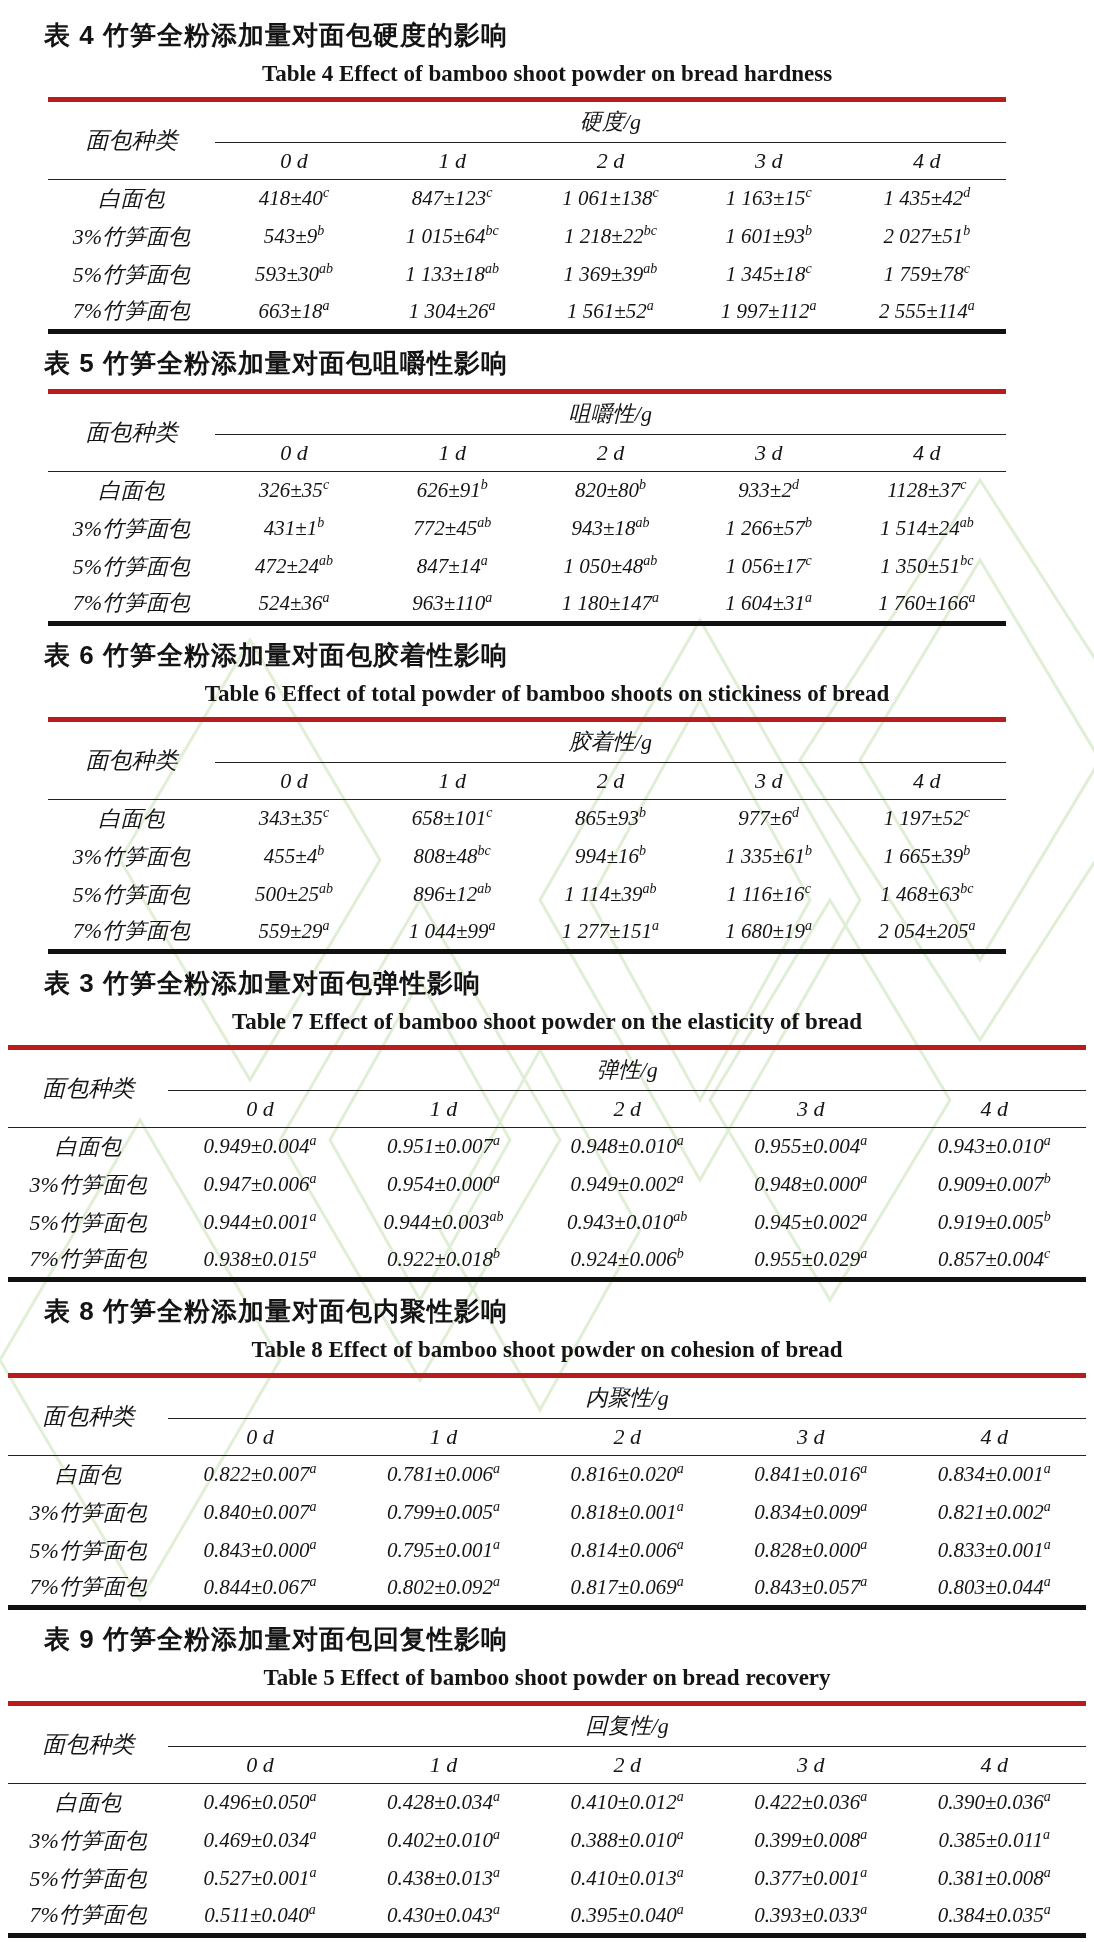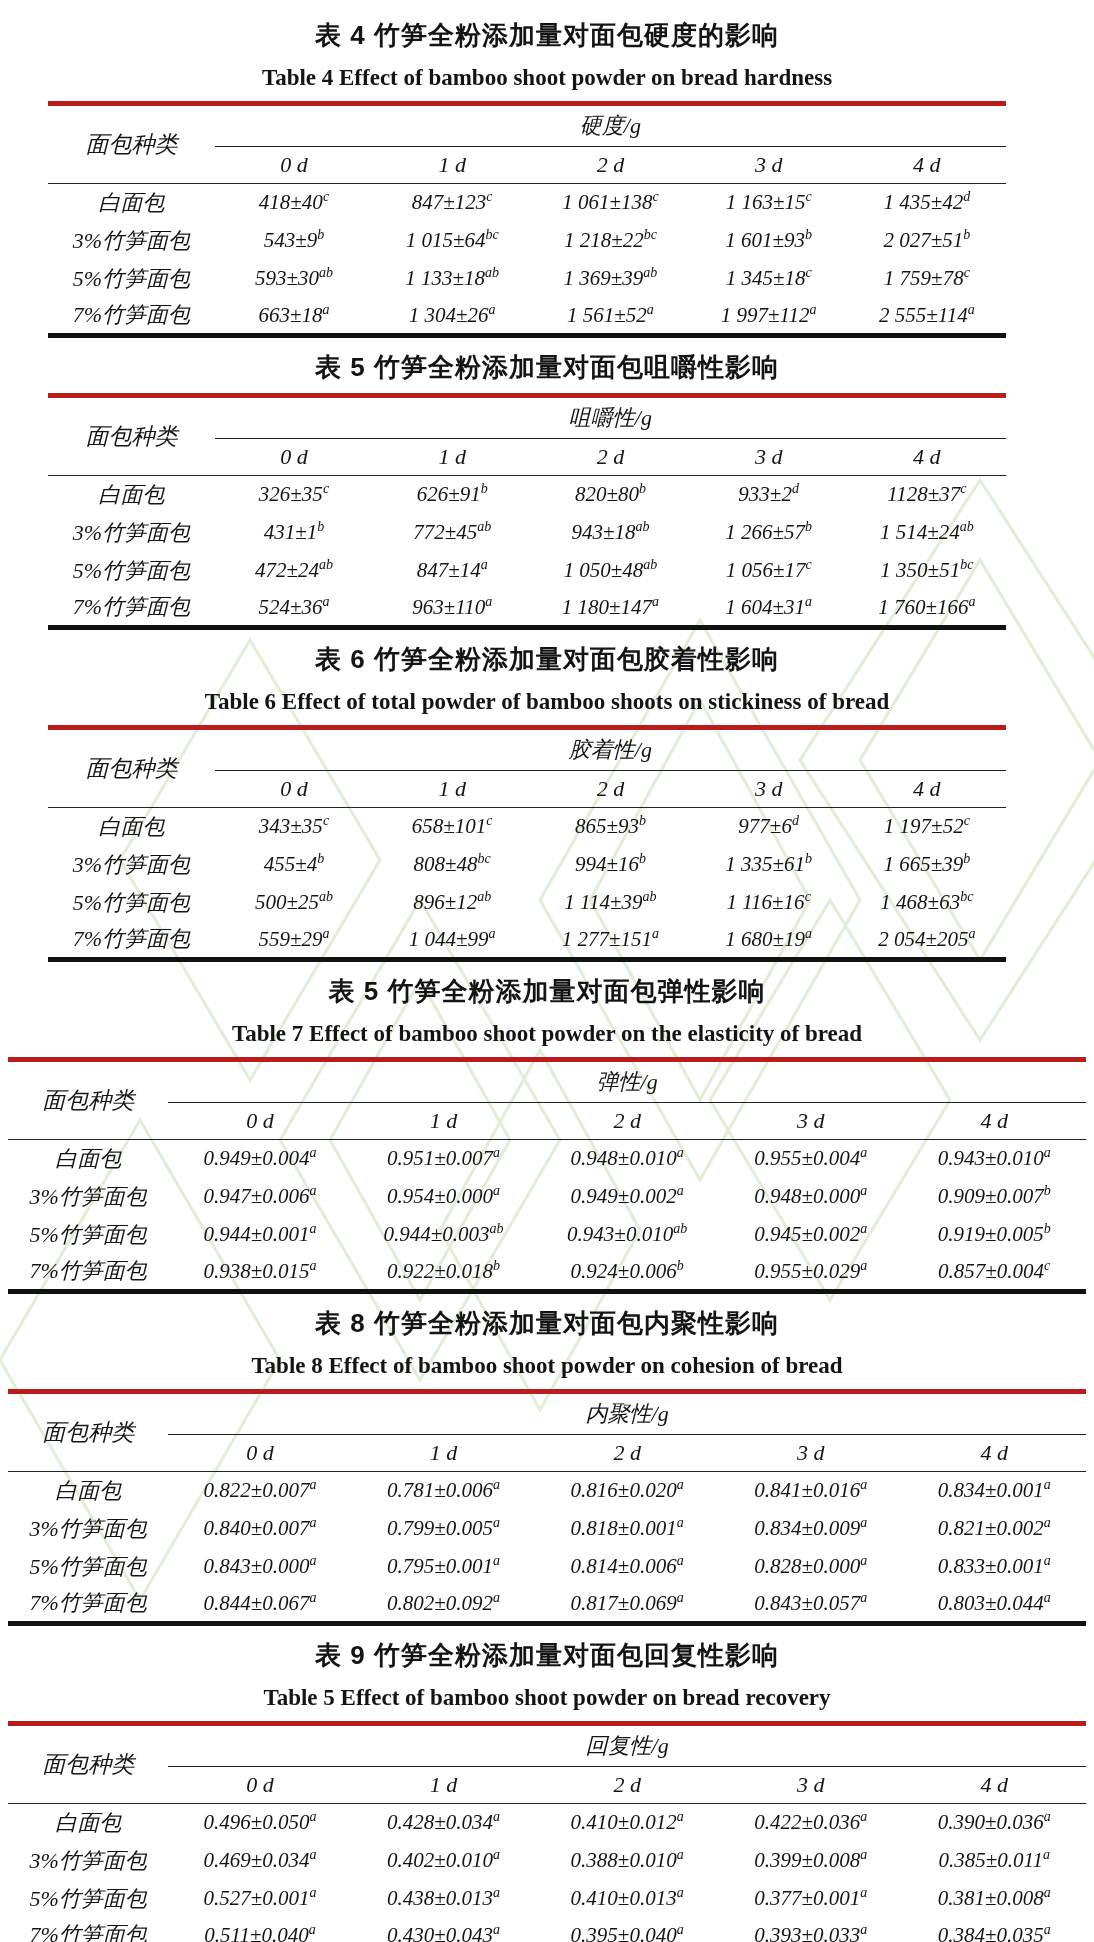--- a/index.html
+++ b/index.html
@@ -4,25 +4,25 @@
 <style>
   html,body{margin:0;padding:0;background:#ffffff;}
   body{
     width:1094px;height:1942px;overflow:hidden;position:relative;
     font-family:"Liberation Serif","DejaVu Serif",serif;color:#141414;
   }
   #watermark{position:absolute;top:0;left:0;z-index:0;pointer-events:none;}
   main{position:relative;z-index:1;padding-top:6px;}
   .table-block{margin:0;}
   .title-zh{
-    text-align:center;font-family:"Liberation Sans","DejaVu Sans",sans-serif;
-    font-weight:700;font-size:26px;margin:12px 0 8px;letter-spacing:1px;
+    font-family:"Liberation Sans","DejaVu Sans",sans-serif;
+    font-weight:700;font-size:26px;margin:12px 0 8px;letter-spacing:1px;padding-left:44px;
   }
   .title-en{
-    text-align:center;font-weight:700;font-size:23px;margin:12px 0 10px;
+    text-align:center;font-weight:700;font-size:23px;margin:0 0 10px;
   }
   table{
     border-collapse:collapse;table-layout:fixed;
     border-top:5px solid #b91c1c;border-bottom:5px solid #111;font-style:italic;
   }
   table.narrow{margin-left:48px;width:958px;}
   table.wide{margin-left:8px;width:1078px;}
   th,td{padding:0 2px;text-align:center;vertical-align:middle;font-weight:normal;}
   th.rowhead{font-size:23px;border-bottom:1.5px solid #222;}
   th.measure{font-size:22px;height:40px;border-bottom:1.5px solid #222;}
@@ -205,21 +205,21 @@
             <td class="val">559±29<sup>a</sup></td>
             <td class="val">1 044±99<sup>a</sup></td>
             <td class="val">1 277±151<sup>a</sup></td>
             <td class="val">1 680±19<sup>a</sup></td>
             <td class="val">2 054±205<sup>a</sup></td>
           </tr>
         </tbody>
       </table>
     </section>
     <section class="table-block">
-      <h2 class="title-zh">表 5  竹笋全粉添加量对面包弹性影响</h2>
+      <h2 class="title-zh">表 3  竹笋全粉添加量对面包弹性影响</h2>
       <h3 class="title-en">Table 7 Effect of bamboo shoot powder on the elasticity of bread</h3>
       <table class="wide">
         <thead>
           <tr>
             <th class="rowhead" rowspan="2">面包种类</th>
             <th class="measure" colspan="5">弹性/g</th>
           </tr>
           <tr>
             <th class="day">0 d</th>
             <th class="day">1 d</th>

